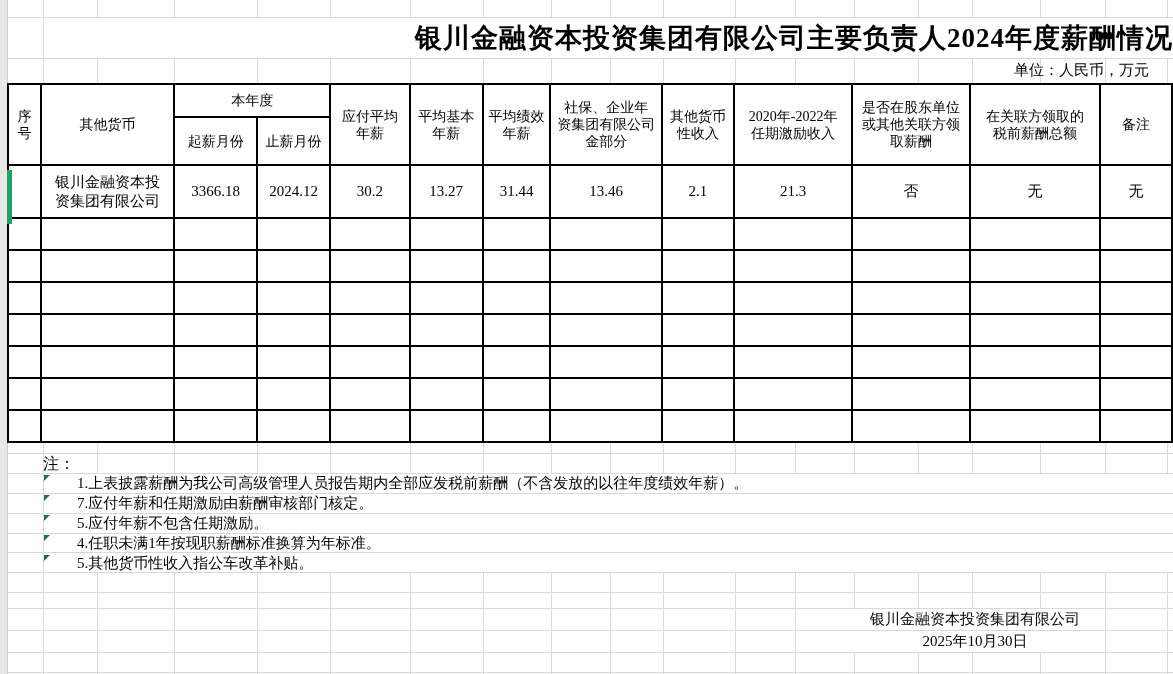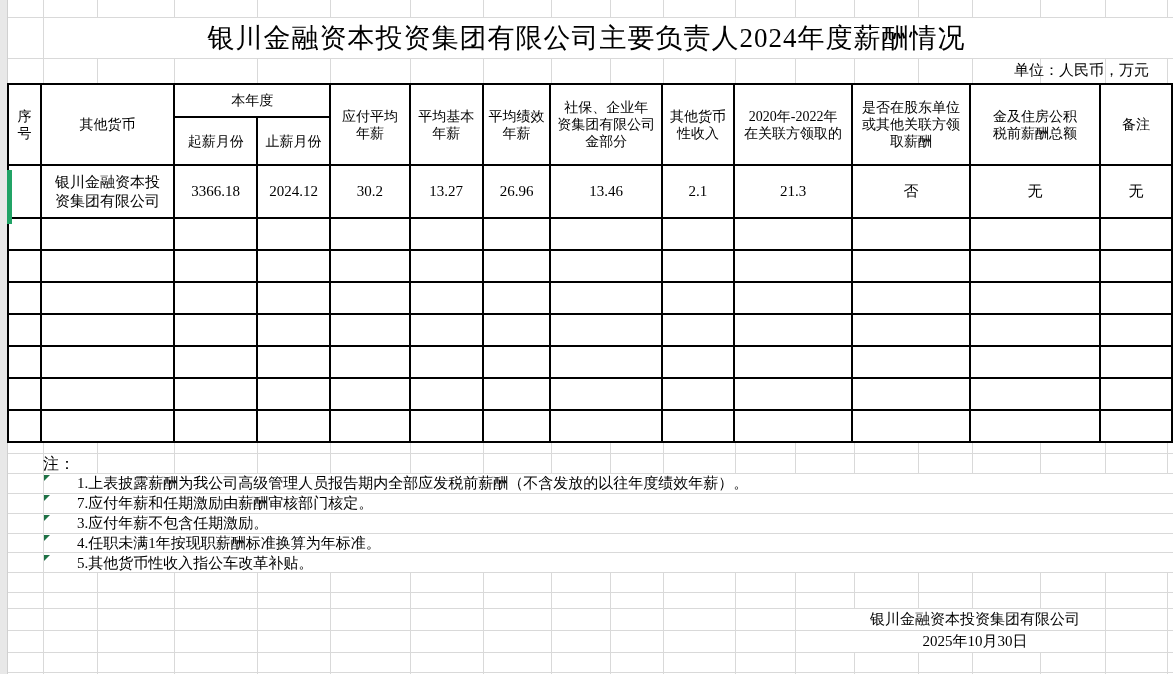--- a/index.html
+++ b/index.html
@@ -7,22 +7,22 @@
     position:relative;width:1173px;height:674px;overflow:hidden;background:#fff;
     font-family:"Liberation Serif","DejaVu Serif",serif;color:#000;
   }
   
   .margin-strip{position:absolute;left:0;top:0;width:7px;height:674px;background:#e8e8e8;border-right:1px solid #d0d0d0;z-index:2;}
   
   .gl-h{position:absolute;left:0;width:1173px;height:1px;background:#d9d9d9;z-index:1;}
   .gl-v{position:absolute;width:1px;background:#d9d9d9;z-index:1;}
   
   .title{
-    position:absolute;left:0;top:20px;width:1173px;text-align:center;
-    font-size:27px;font-weight:normal;letter-spacing:1px;z-index:5;
+    position:absolute;left:0;top:20px;width:1173px;text-align:right;
+    font-size:27px;font-weight:bold;letter-spacing:1px;z-index:5;
   }
   .unit{position:absolute;right:24px;top:61px;font-size:15px;z-index:5;}
   
   table.sheet{
     position:absolute;left:7px;top:83px;z-index:3;
     border-collapse:collapse;table-layout:fixed;background:#fff;
   }
   table.sheet td,table.sheet th{
     border:2px solid #000;font-weight:normal;text-align:center;vertical-align:middle;
     font-size:14px;line-height:17px;padding:1px 3px;white-space:pre-line;overflow:hidden;
@@ -196,41 +196,41 @@
       <td rowspan="2">平均基本
 年薪</td>
       <td rowspan="2">平均绩效
 年薪</td>
       <td rowspan="2">社保、企业年
 资集团有限公司
 金部分</td>
       <td rowspan="2">其他货币
 性收入</td>
       <td rowspan="2">2020年-2022年
-在关联方领取的</td>
+任期激励收入</td>
       <td rowspan="2">是否在股东单位
 或其他关联方领
 取薪酬</td>
-      <td rowspan="2">金及住房公积
+      <td rowspan="2">在关联方领取的
 税前薪酬总额</td>
       <td rowspan="2">备注</td>
     </tr>
     <tr style="height:48px">
       <td>起薪月份</td>
       <td>止薪月份</td>
     </tr>
     <tr style="height:53px">
       <td class="data"></td>
       <td class="data company-cell">银川金融资本投
 资集团有限公司</td>
       <td class="data">3366.18</td>
       <td class="data">2024.12</td>
       <td class="data">30.2</td>
       <td class="data">13.27</td>
-      <td class="data">26.96</td>
+      <td class="data">31.44</td>
       <td class="data">13.46</td>
       <td class="data">2.1</td>
       <td class="data">21.3</td>
       <td class="data">否</td>
       <td class="data">无</td>
       <td class="data">无</td>
     </tr>
     </tbody>
       <tbody id="empty-rows">
         <tr class="empty-row">
@@ -342,21 +342,21 @@
   </table>
 
   <div class="sel-bar" style="background: rgb(33, 163, 102);"></div>
 
   <div class="note-label">注：</div>
   <div id="notes-list">
       <div class="note-line" style="top: 473px;">1.上表披露薪酬为我公司高级管理人员报告期内全部应发税前薪酬（不含发放的以往年度绩效年薪）。</div>
       <span class="tri" style="left: 44px; top: 475px; border-left-color: rgb(30, 113, 69);"></span>
       <div class="note-line" style="top: 493px;">7.应付年薪和任期激励由薪酬审核部门核定。</div>
       <span class="tri" style="left: 44px; top: 495px; border-left-color: rgb(30, 113, 69);"></span>
-      <div class="note-line" style="top: 513px;">3.应付年薪不包含任期激励。</div>
+      <div class="note-line" style="top: 513px;">5.应付年薪不包含任期激励。</div>
       <span class="tri" style="left: 44px; top: 515px; border-left-color: rgb(30, 113, 69);"></span>
       <div class="note-line" style="top: 533px;">4.任职未满1年按现职薪酬标准换算为年标准。</div>
       <span class="tri" style="left: 44px; top: 535px; border-left-color: rgb(30, 113, 69);"></span>
       <div class="note-line" style="top: 553px;">5.其他货币性收入指公车改革补贴。</div>
       <span class="tri" style="left: 44px; top: 555px; border-left-color: rgb(30, 113, 69);"></span>
     </div>
 
   <div class="footer-line" style="top:608px">银川金融资本投资集团有限公司</div>
   <div class="footer-line" style="top:630px">2025年10月30日</div>
 </div>

